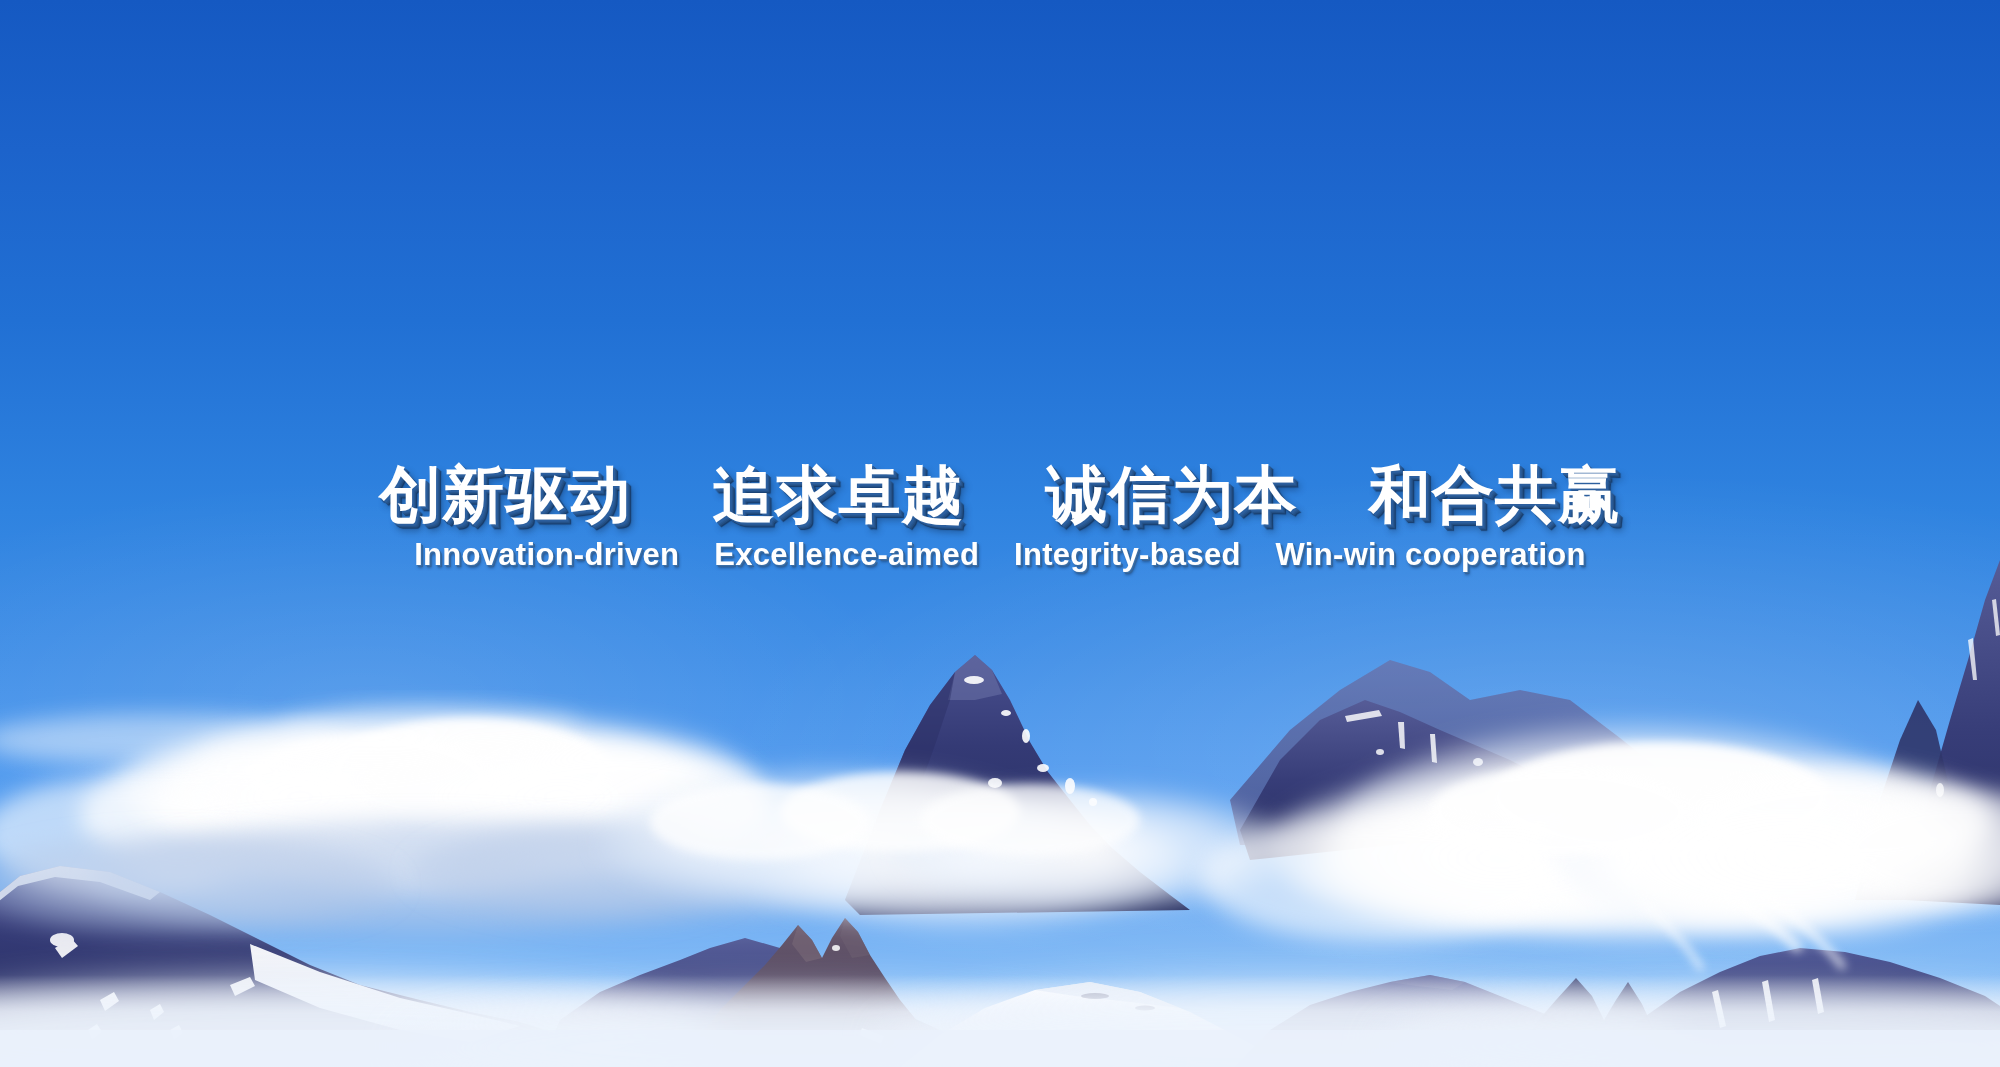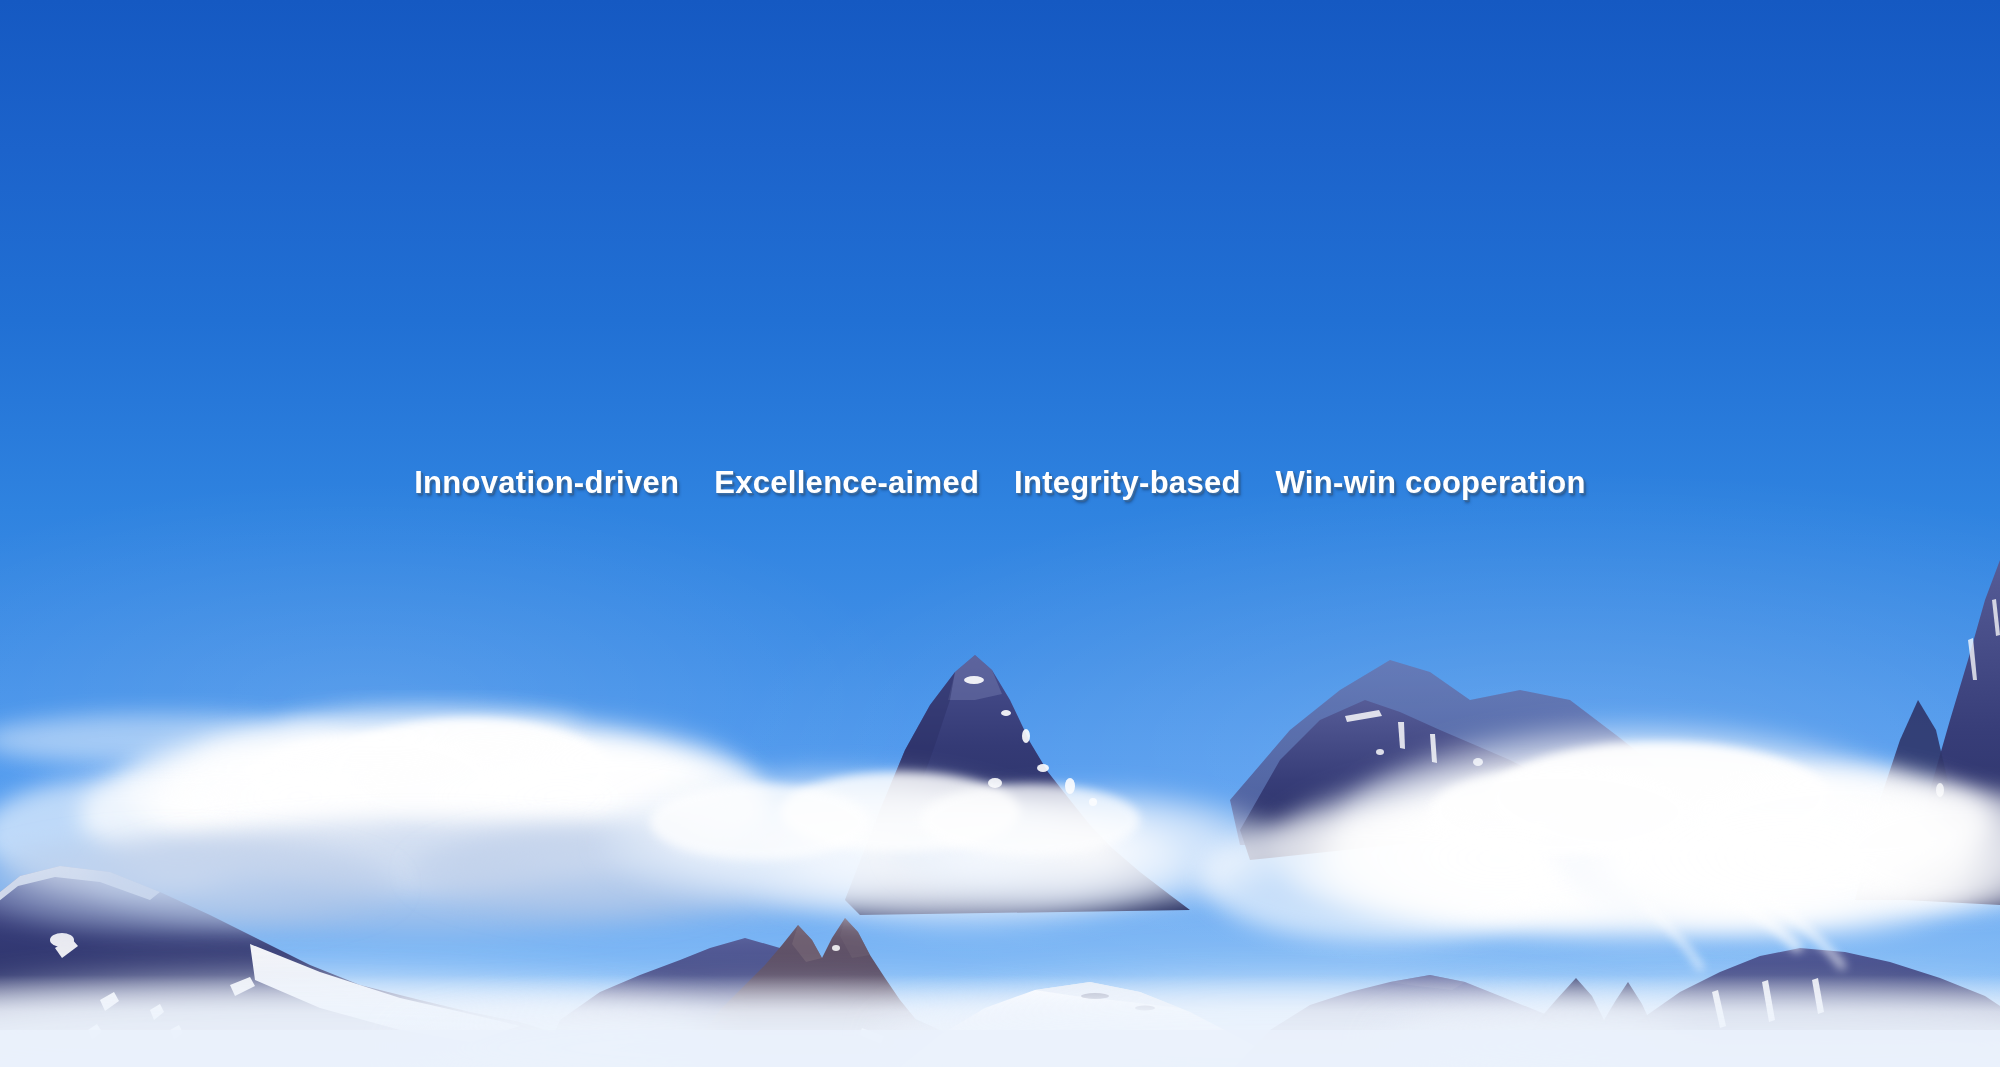--- a/index.html
+++ b/index.html
@@ -68,21 +68,21 @@
       2px 2px 0 #2c5f9e,
       3px 3px 0 #27568f,
       4px 4px 0 #224d80,
       5px 5px 1px rgba(20,50,90,0.85),
       6px 7px 7px rgba(10,35,70,0.45);
   }
   .slogan-cn .gap { display: inline-block; width: 36px; }
   .slogan-cn .gap-sm { display: inline-block; width: 26px; }
 
   .slogan-en {
-    margin-top: 3px;
+    margin-top: 9px;
     font-family: "Liberation Sans", "DejaVu Sans", sans-serif;
     font-size: 31px;
     font-weight: 700;
     letter-spacing: 0.3px;
     color: #ffffff;
     white-space: nowrap;
     text-shadow:
       1px 1px 0 #3a6fa8,
       2px 2px 0 #33639a,
       2px 3px 3px rgba(15,45,85,0.55);
@@ -329,20 +329,29 @@
       <ellipse cx="300" cy="1040" rx="420" ry="60" fill="#eef4fd" opacity="0.82" filter="url(#blurBig)"></ellipse>
       <ellipse cx="780" cy="1048" rx="380" ry="52" fill="#eef4fd" opacity="0.78" filter="url(#blurBig)"></ellipse>
       <ellipse cx="1280" cy="1042" rx="400" ry="56" fill="#eef4fd" opacity="0.75" filter="url(#blurBig)"></ellipse>
       <ellipse cx="1760" cy="1046" rx="380" ry="54" fill="#eef4fd" opacity="0.72" filter="url(#blurBig)"></ellipse>
       <rect x="0" y="1030" width="2000" height="37" fill="#eaf1fc" opacity="0.85"></rect>
     </g>
   </svg>
 
   <div class="slogan-block">
 
+    <div class="slogan-cn">
+      <span>创新驱动</span>
+      <span class="gap"></span>
+      <span>追求卓越</span>
+      <span class="gap"></span>
+      <span>诚信为本</span>
+      <span class="gap-sm"></span>
+      <span>和合共赢</span>
+    </div>
 
     <div class="slogan-en">
       <span>Innovation-driven</span>
       <span class="sp"></span>
       <span>Excellence-aimed</span>
       <span class="sp"></span>
       <span>Integrity-based</span>
       <span class="sp"></span>
       <span>Win-win cooperation</span>
     </div>

